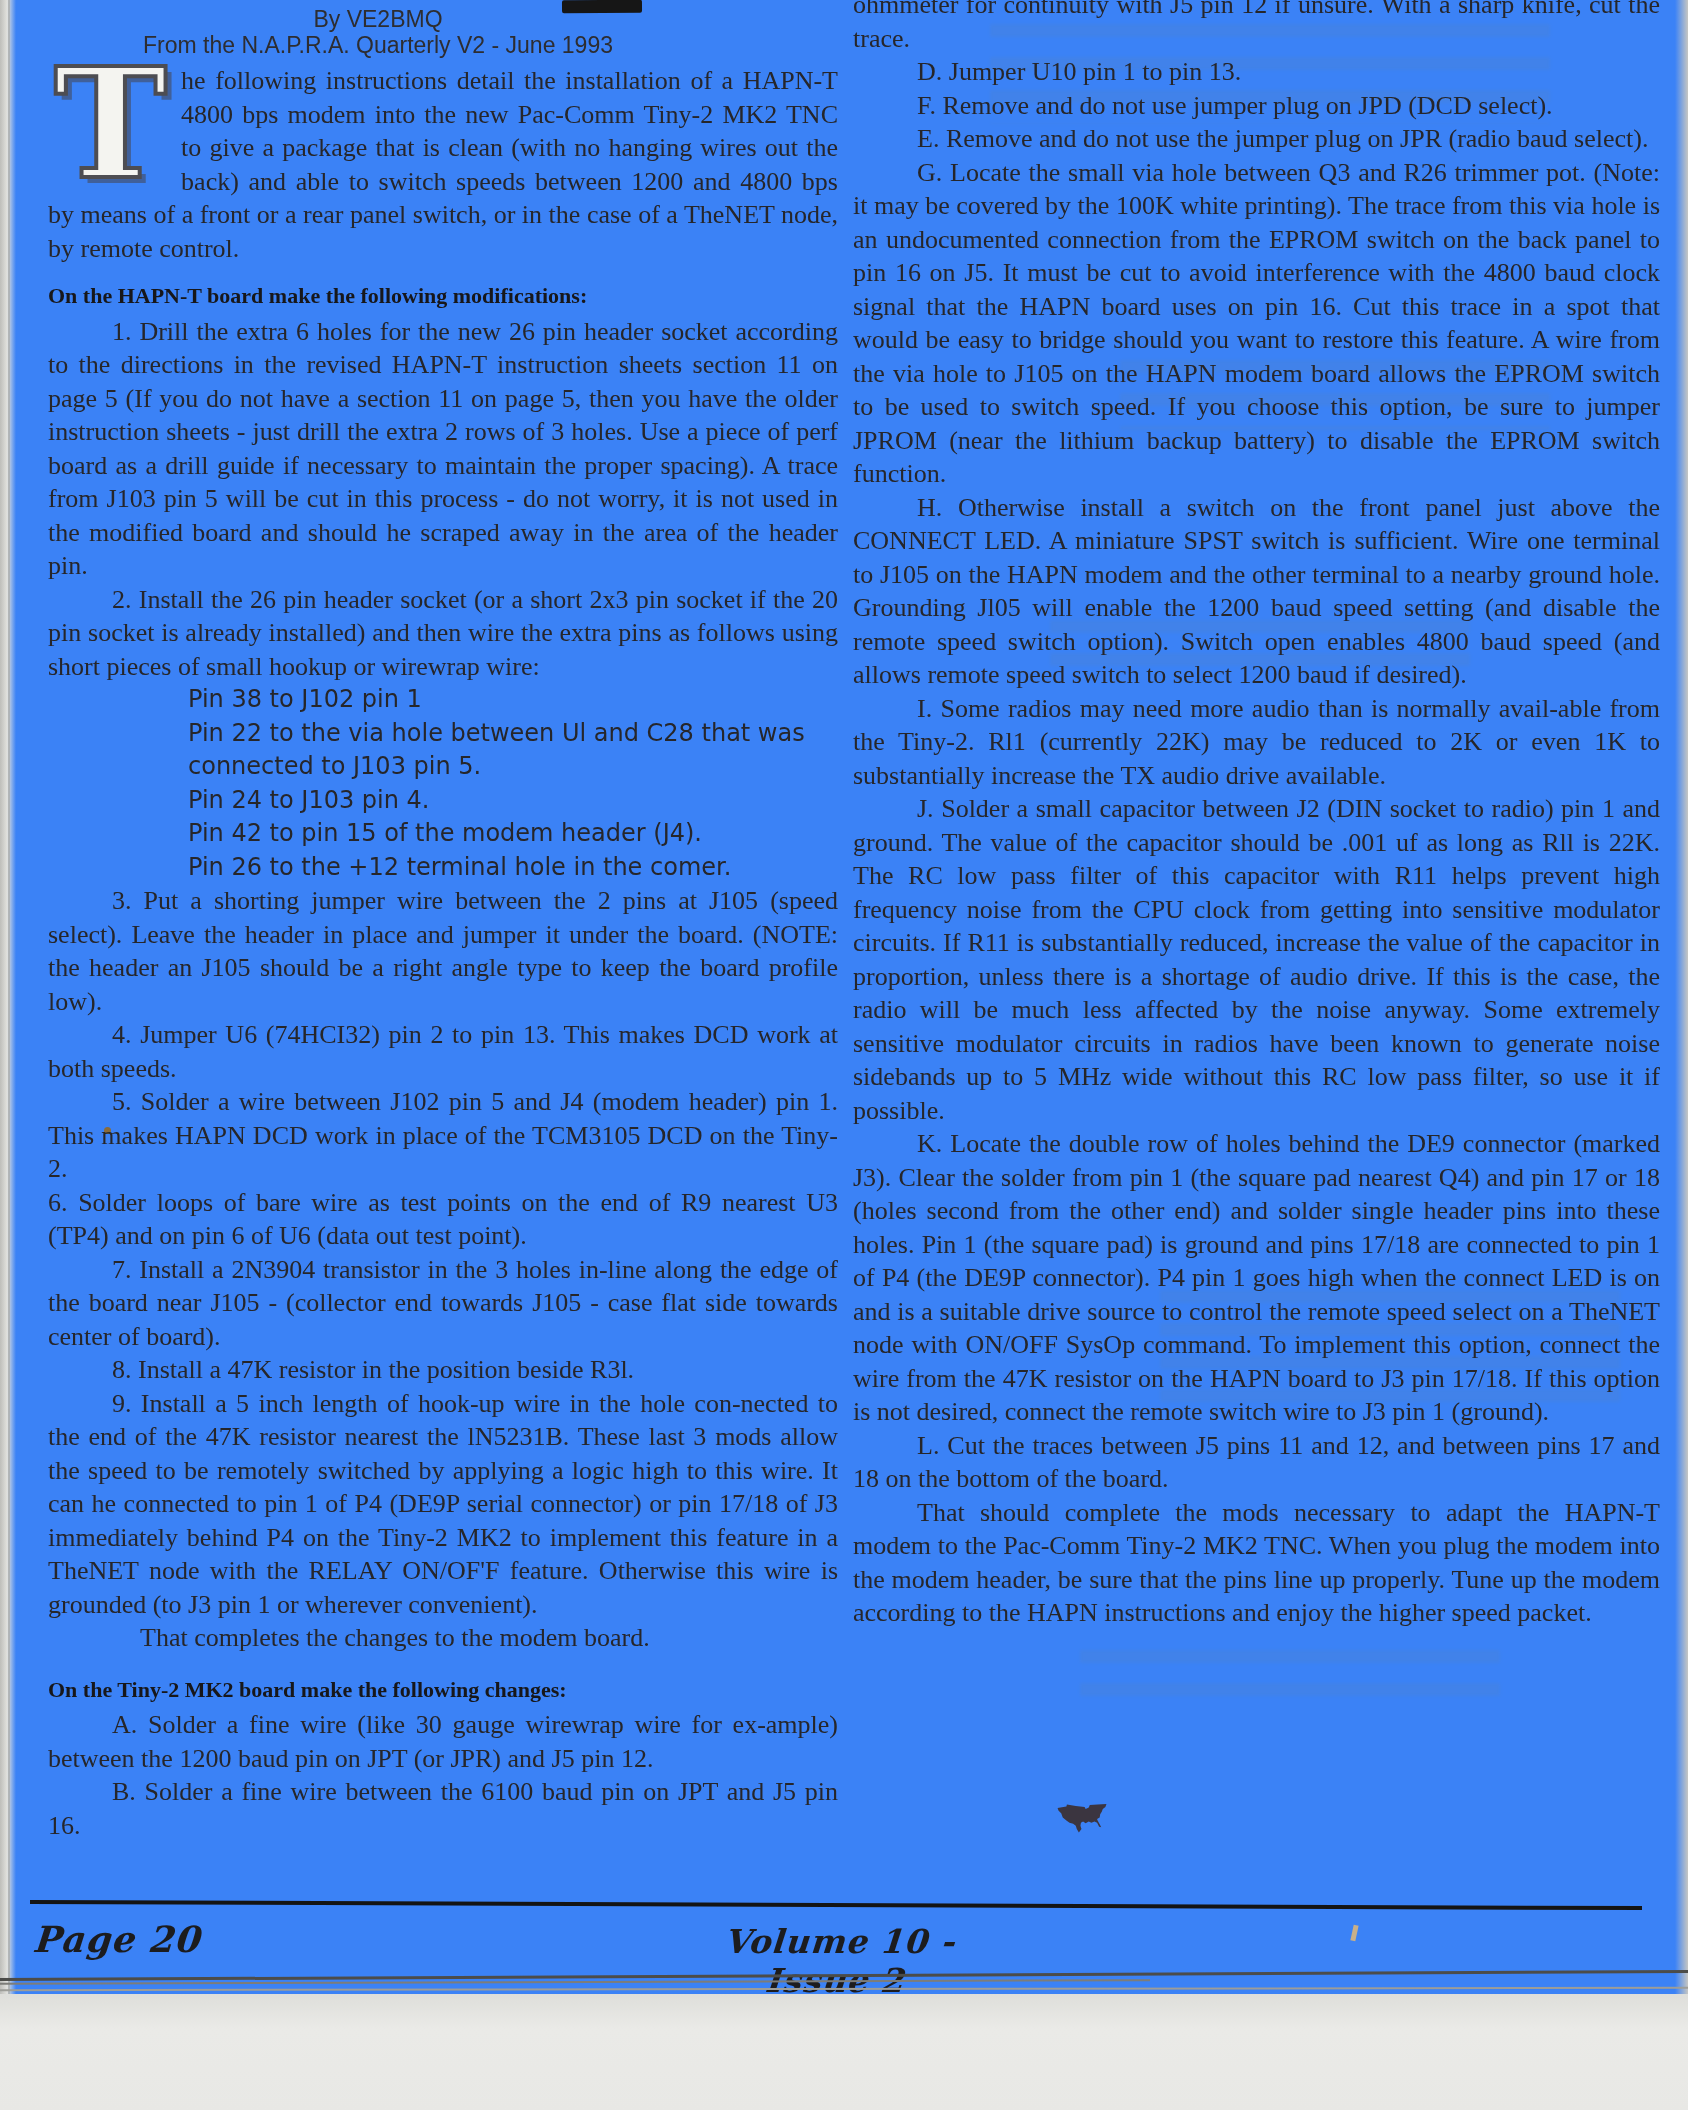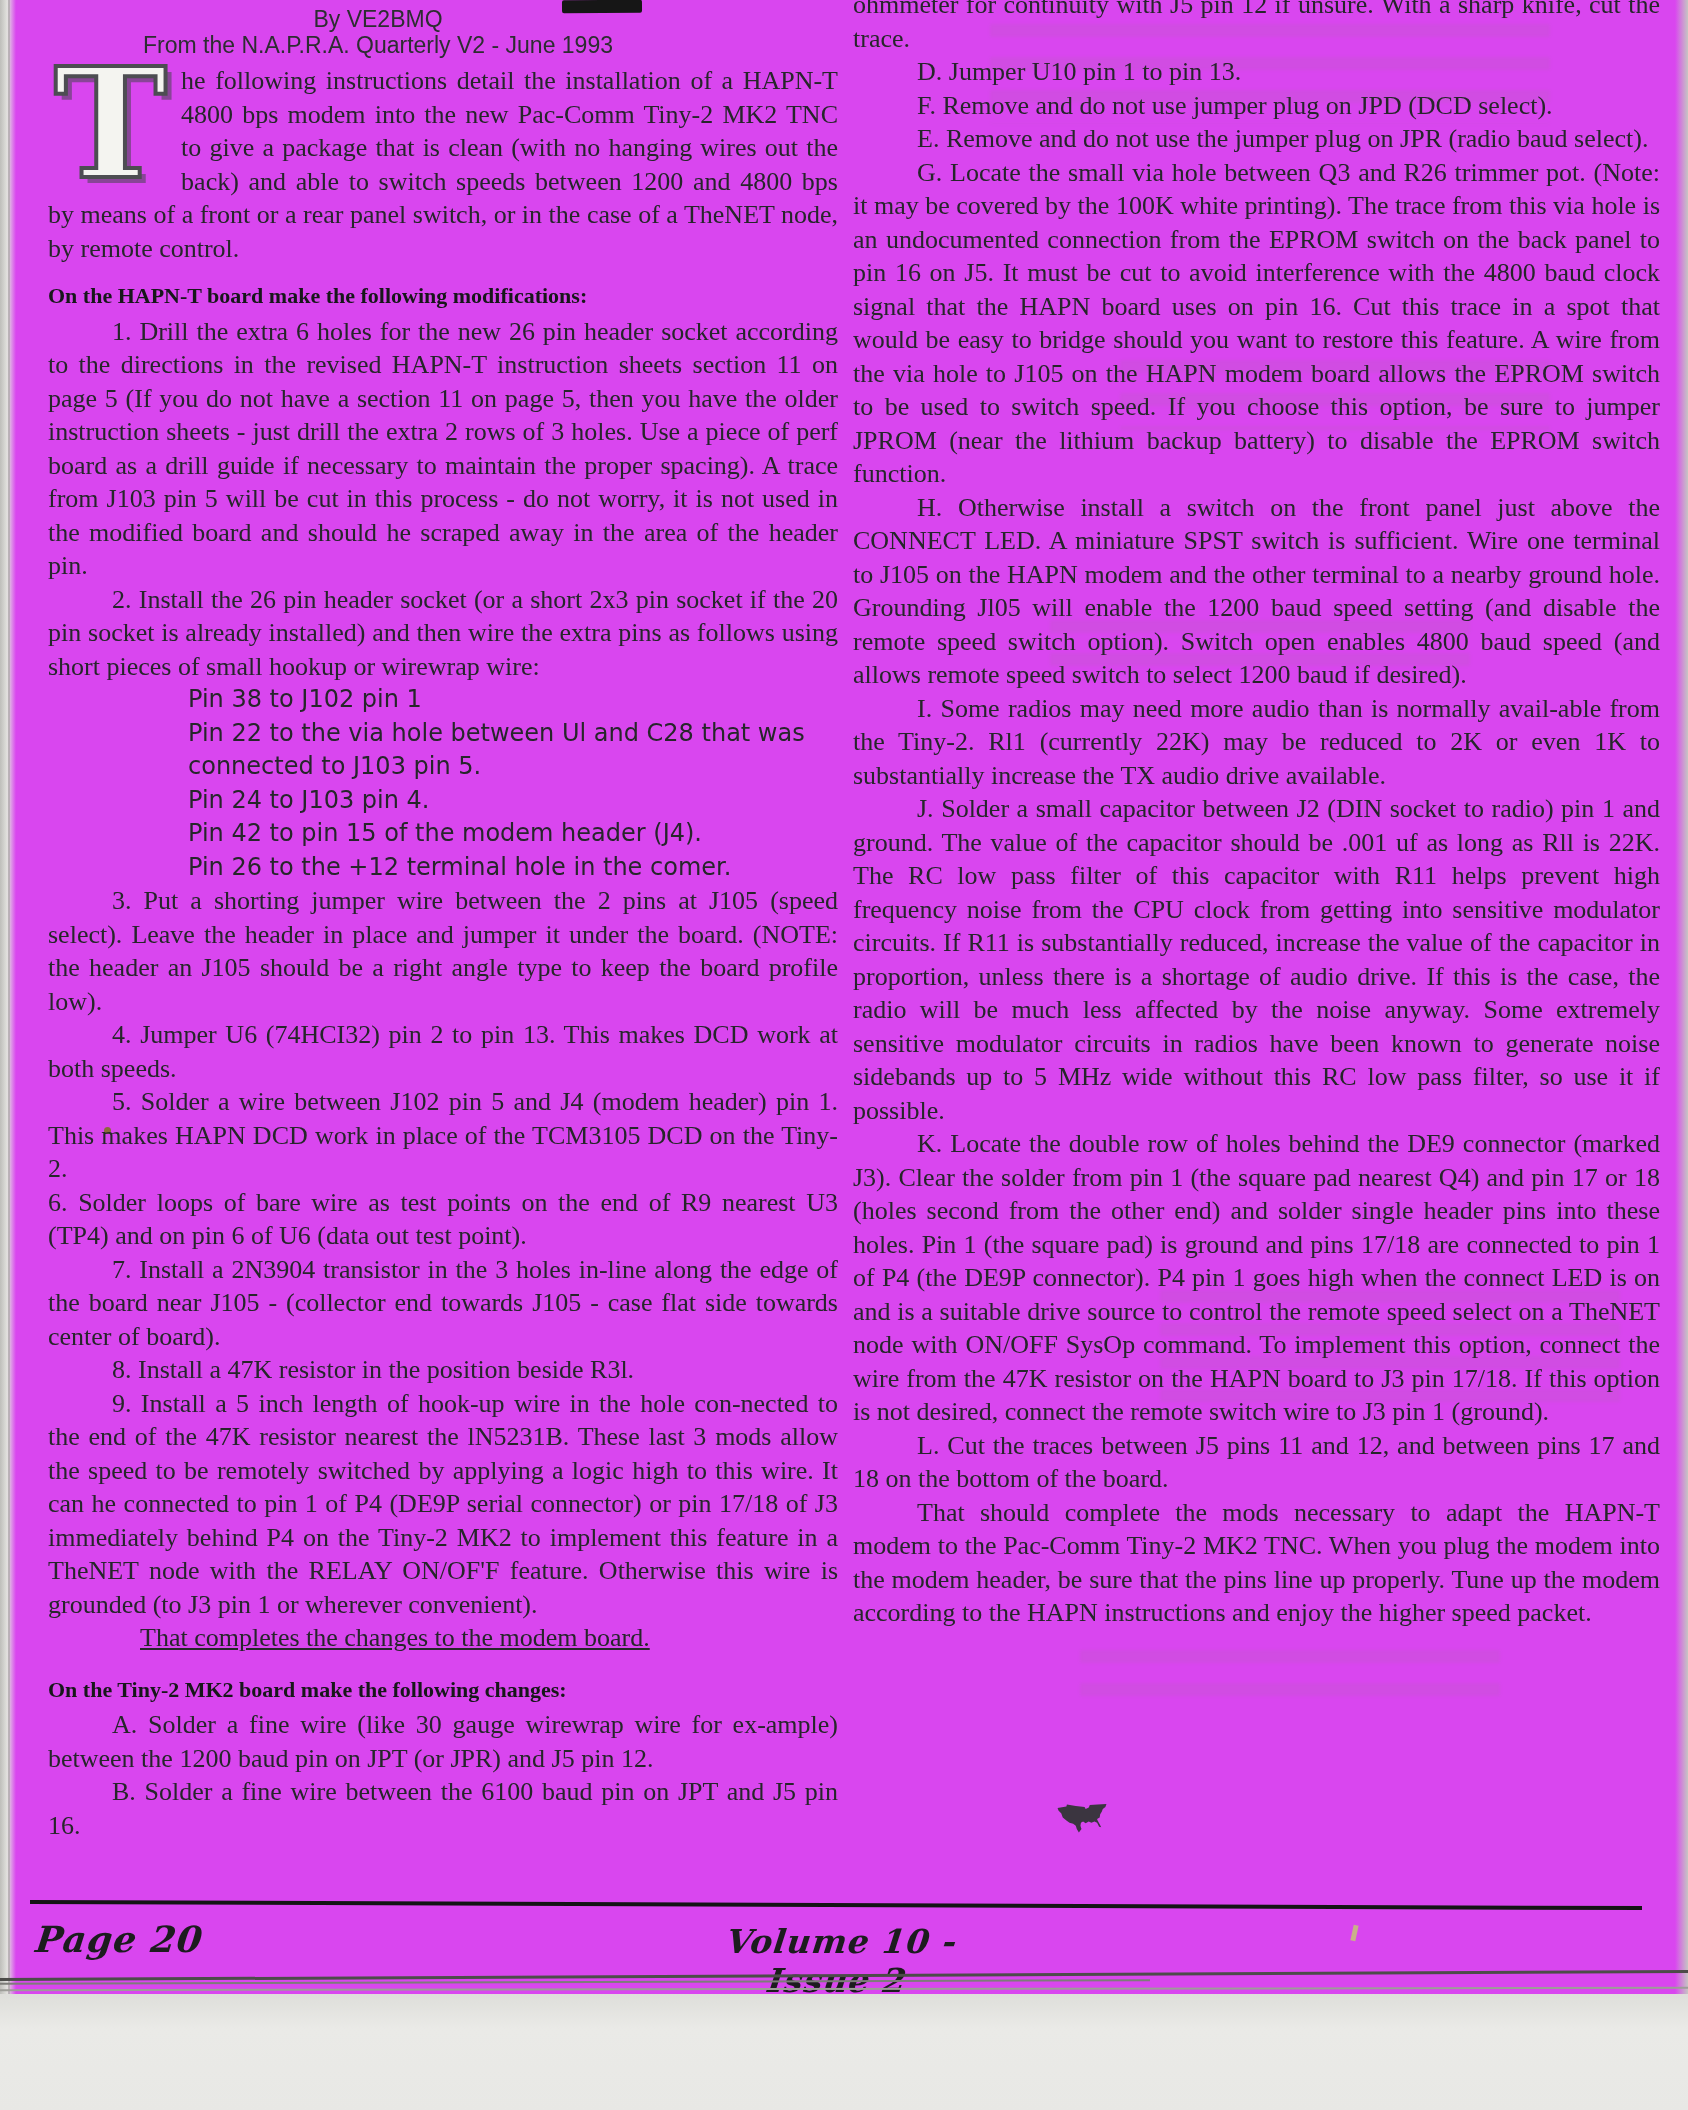--- a/index.html
+++ b/index.html
@@ -2,21 +2,21 @@
 <html><head>
 <meta charset="utf-8">
 <style>
   html,body{margin:0;padding:0;background:#cfcfcb;}
   .canvas{
     position:relative;width:1688px;height:2110px;overflow:hidden;
     background:#e9e9e6;font-family:"Liberation Serif",serif;color:#26262a;
   }
   .page{
     position:absolute;left:0;top:0;width:1688px;height:2107px;
-    background:#d946ef;overflow:hidden;
+    background:#3b82f6;overflow:hidden;
   }
   
   .edge-left{position:absolute;left:0;top:0;bottom:0;width:16px;
     background:linear-gradient(90deg,#bebeba 0%,#e2e2de 45%,rgba(255,255,255,0) 100%);}
   .edge-left-line{position:absolute;left:8px;top:0;bottom:0;width:2px;background:#a9a9a5;opacity:.7;}
   .edge-right{position:absolute;right:0;top:0;bottom:0;width:13px;
     background:linear-gradient(270deg,#c6c6c2 0%,rgba(255,255,255,0) 100%);}
   .artifact-top{position:absolute;left:562px;top:0;width:80px;height:13px;background:#161616;
     transform:rotate(-0.4deg);border-radius:2px;}
   .speck1{position:absolute;left:104px;top:1127px;width:7px;height:7px;border-radius:50%;background:#8a6b3a;}
@@ -26,21 +26,21 @@
     background:repeating-linear-gradient(180deg,rgba(126,136,104,0.16) 0px,rgba(126,136,104,0.16) 13px,rgba(0,0,0,0) 13px,rgba(0,0,0,0) 33px);}
   
   .col{position:absolute;z-index:2;}
   .col-left{left:48px;top:6px;width:790px;}
   .col-right{left:853px;top:-12px;width:807px;}
   .byline-block{width:660px;text-align:center;font-family:"Liberation Sans",sans-serif;color:#2d2d31;}
   .byline{font-size:23px;line-height:26px;}
   .source{font-size:23px;line-height:26px;}
   p{margin:0;font-size:26px;line-height:33.5px;text-align:justify;}
   .indent{text-indent:64px;}
-  .indent2{text-indent:92px;text-decoration:underline;}
+  .indent2{text-indent:92px;}
   h3{margin:14px 0 2px 0;font-size:22px;line-height:33.5px;font-weight:bold;color:#17171a;}
   .h2gap{margin-top:18px;}
   .intro{margin-top:6px;}
   .dropcap{
     float:left;font-family:"DejaVu Serif",serif;font-weight:bold;
     font-size:152px;line-height:108px;height:112px;
     margin:6px 14px 0 6px;color:#f4f4f0;
     -webkit-text-stroke:4px #4d4d52;
     text-shadow:6px 6px 0 rgba(70,70,78,0.55);
   }

